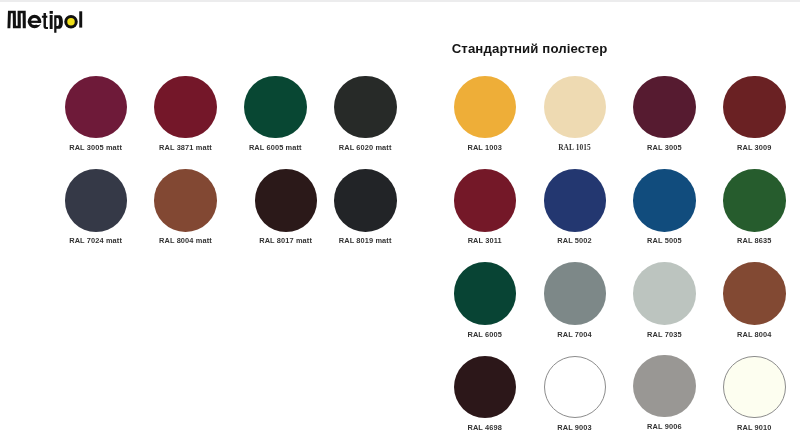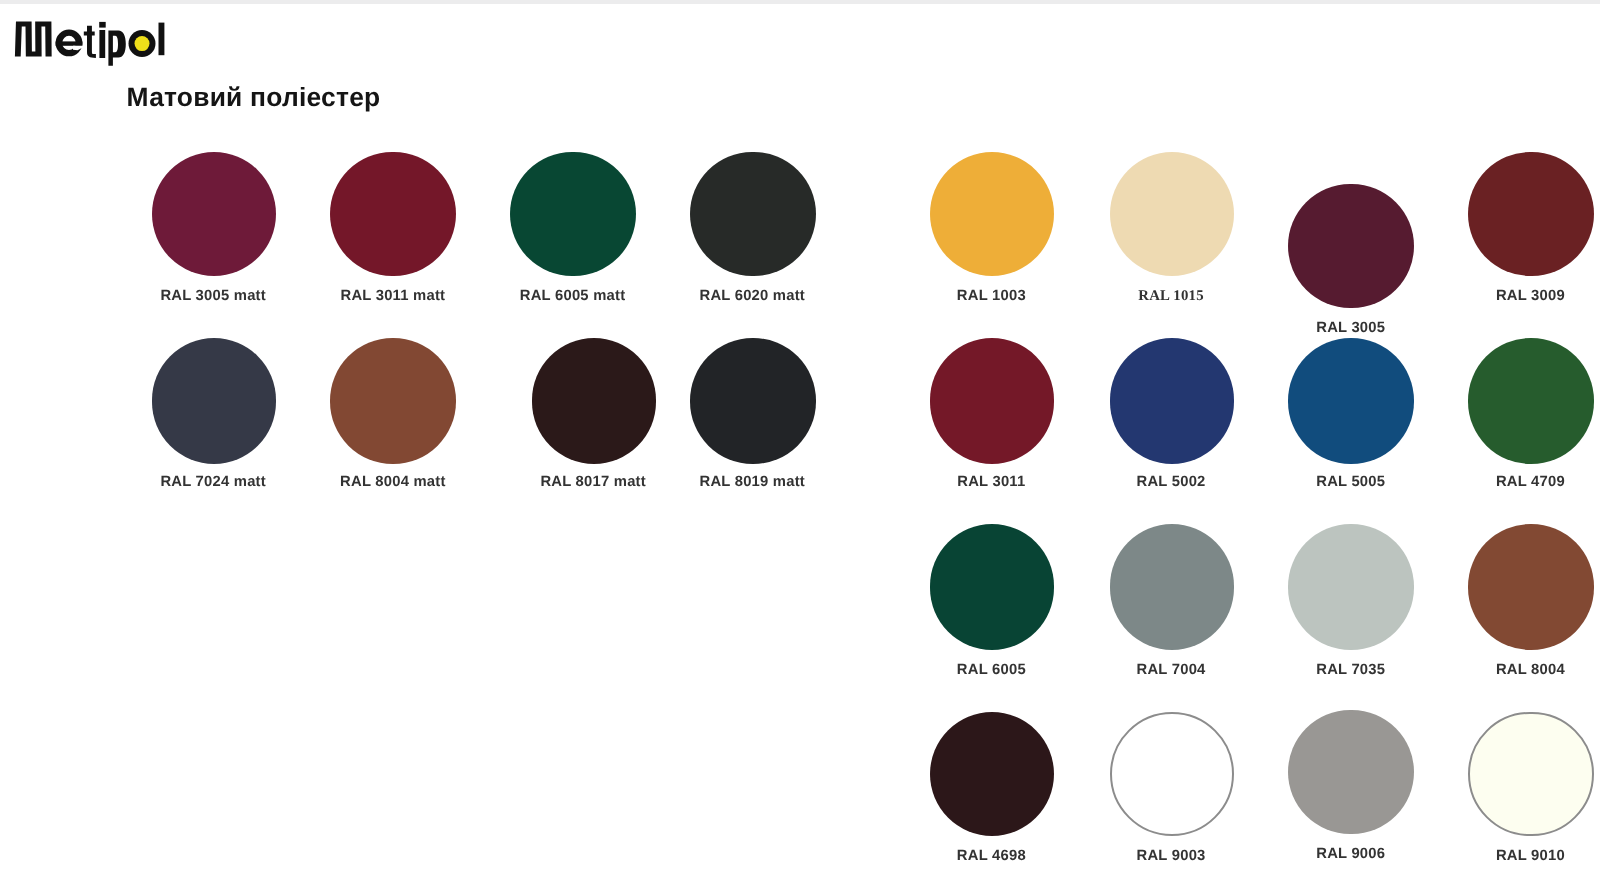--- a/index.html
+++ b/index.html
@@ -30,21 +30,21 @@
     white-space:nowrap;
   }
   #title-matt { left:63.3px; top:41.2px; }
   #title-std  { left:451.7px; top:41.2px; }
 
   
   .grid { position:absolute; }
   #grid-matt { left:64.6px; top:75.5px; }
   #grid-std  { left:453.7px; top:75.5px; }
 
-  .swatch { position:absolute; width:90px;margin-left:11px; }
+  .swatch { position:absolute; width:90px; }
   .disc {
     width:62.6px; height:62.6px; border-radius:50%;
     box-sizing:border-box;
   }
   .disc.outlined { border:1px solid #8c8c8c; }
   .caption {
     position:absolute;
     left:-14px; width:90px;
     top:67.3px;
     text-align:center;
@@ -73,30 +73,30 @@
         <rect x="42.7" y="7.0" width="2.9" height="14.0"></rect>
         <path fill-rule="evenodd" d="M 47.2 7.2 L 52.2 7.2 C 54.5 7.2 55.9 9.6 55.9 14.0 C 55.9 18.4 54.5 20.8 52.2 20.8 L 49.45 20.8 L 49.45 24.85 L 47.2 24.85 Z M 49.45 9.9 L 49.45 18.1 L 50.6 18.1 C 51.6 18.1 52.0 16.6 52.0 14.0 C 52.0 11.4 51.6 9.9 50.6 9.9 Z"></path>
         <circle cx="64.0" cy="13.75" r="6.75"></circle>
         <circle cx="64.0" cy="13.8" r="3.75" fill="#efdf1a"></circle>
         <rect x="72.25" y="3.3" width="2.95" height="16.3"></rect>
       </g>
     </svg>
     <span class="logo-text">Metipol</span>
   </a>
 
-  <div class="sec-title" id="title-matt">Матовий поліестер</div>
+  <div class="sec-title" id="title-std">Стандартний поліестер</div>
 
   <div class="grid" id="grid-matt">
       <div class="swatch" style="left: 0px; top: 0px;">
         <div class="disc" style="background: rgb(110, 26, 57);"></div>
         <div class="caption">RAL 3005 matt</div>
       </div>
       <div class="swatch" style="left: 89.85px; top: 0px;">
         <div class="disc" style="background: rgb(116, 23, 41);"></div>
-        <div class="caption">RAL 3011 matt</div>
+        <div class="caption">RAL 3871 matt</div>
       </div>
       <div class="swatch" style="left: 179.7px; top: 0px;">
         <div class="disc" style="background: rgb(8, 71, 51);"></div>
         <div class="caption">RAL 6005 matt</div>
       </div>
       <div class="swatch" style="left: 269.55px; top: 0px;">
         <div class="disc" style="background: rgb(39, 42, 40);"></div>
         <div class="caption">RAL 6020 matt</div>
       </div>
       <div class="swatch" style="left: 0px; top: 93.45px;">
@@ -118,21 +118,21 @@
     </div>
   <div class="grid" id="grid-std">
       <div class="swatch" style="left: 0px; top: 0px;">
         <div class="disc" style="background: rgb(238, 174, 56);"></div>
         <div class="caption">RAL 1003</div>
       </div>
       <div class="swatch" style="left: 89.85px; top: 0px; font-family: Liberation Serif, serif;">
         <div class="disc" style="background: rgb(238, 218, 178);"></div>
         <div class="caption">RAL 1015</div>
       </div>
-      <div class="swatch" style="left: 179.7px; top: 16px;">
+      <div class="swatch" style="left: 179.7px; top: 0px;">
         <div class="disc" style="background: rgb(86, 27, 48);"></div>
         <div class="caption">RAL 3005</div>
       </div>
       <div class="swatch" style="left: 269.55px; top: 0px;">
         <div class="disc" style="background: rgb(106, 33, 35);"></div>
         <div class="caption">RAL 3009</div>
       </div>
       <div class="swatch" style="left: 0px; top: 93.45px;">
         <div class="disc" style="background: rgb(116, 24, 40);"></div>
         <div class="caption">RAL 3011</div>
@@ -140,21 +140,21 @@
       <div class="swatch" style="left: 89.85px; top: 93.45px;">
         <div class="disc" style="background: rgb(35, 55, 112);"></div>
         <div class="caption">RAL 5002</div>
       </div>
       <div class="swatch" style="left: 179.7px; top: 93.45px;">
         <div class="disc" style="background: rgb(17, 76, 125);"></div>
         <div class="caption">RAL 5005</div>
       </div>
       <div class="swatch" style="left: 269.55px; top: 93.45px;">
         <div class="disc" style="background: rgb(38, 92, 45);"></div>
-        <div class="caption">RAL 4709</div>
+        <div class="caption">RAL 8635</div>
       </div>
       <div class="swatch" style="left: 0px; top: 186.9px;">
         <div class="disc" style="background: rgb(8, 68, 52);"></div>
         <div class="caption">RAL 6005</div>
       </div>
       <div class="swatch" style="left: 89.85px; top: 186.9px; text-decoration: underline;">
         <div class="disc" style="background: rgb(125, 136, 136);"></div>
         <div class="caption">RAL 7004</div>
       </div>
       <div class="swatch" style="left: 179.7px; top: 186.9px;">

